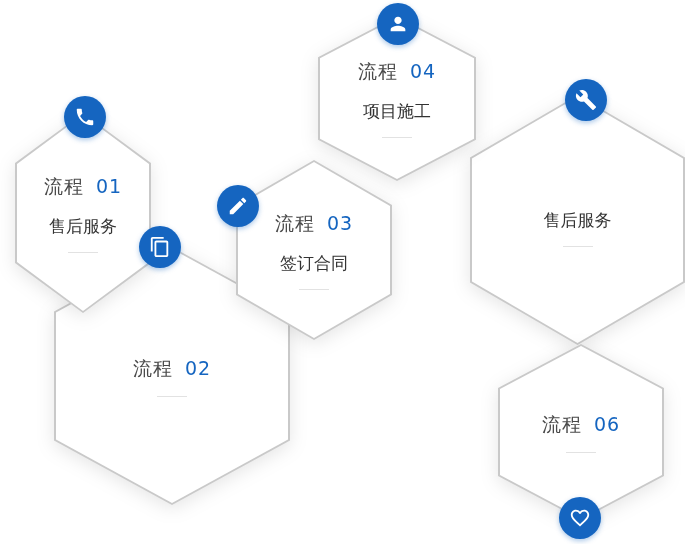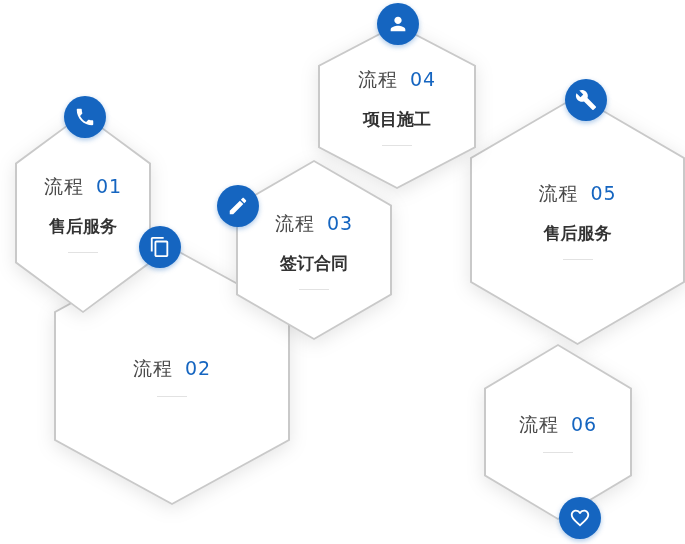--- a/index.html
+++ b/index.html
@@ -23,29 +23,29 @@
   }
   .hex .shape::after{
     content:"";position:absolute;inset:2px;background:#ffffff;clip-path:inherit;
   }
   .hex .content{
     position:absolute;inset:0;display:flex;flex-direction:column;
     align-items:center;justify-content:center;z-index:2;
   }
   .step-title{font-size:19px;color:#4a4a4a;letter-spacing:1px;white-space:nowrap;}
   .step-title .num{color:var(--accent);margin-left:5px;}
-  .step-label{font-size:17px;font-weight:bold;color:var(--text);margin-top:15px;white-space:nowrap;}
+  .step-label{font-size:17px;font-weight:normal;color:var(--text);margin-top:15px;white-space:nowrap;}
   .step-rule{width:30px;height:1px;background:#e2e2e2;margin-top:14px;}
   
   #hex1{left:15px;top:113px;width:136px;height:200px;z-index:2;}
   #hex2{left:54px;top:247px;width:236px;height:258px;z-index:1;}
   #hex3{left:236px;top:160px;width:156px;height:180px;z-index:3;}
-  #hex4{left:318px;top:24px;width:158px;height:165px;z-index:2;}
+  #hex4{left:318px;top:16px;width:158px;height:165px;z-index:2;}
   #hex5{left:470px;top:95px;width:215px;height:250px;z-index:1;}
-  #hex6{left:484px;top:344px;width:148px;height:176px;z-index:1;}
+  #hex6{left:498px;top:344px;width:166px;height:176px;z-index:1;}
   
   .badge{
     position:absolute;width:42px;height:42px;border-radius:50%;
     background:var(--accent);display:flex;align-items:center;justify-content:center;
     z-index:20;box-shadow:0 2px 5px rgba(21,101,192,.35);
   }
   .badge svg{width:22px;height:22px;fill:#ffffff;}
   #badge1{left:64px;top:96px;}
   #badge2{left:139px;top:226px;}
   #badge3{left:217px;top:185px;}
@@ -101,24 +101,20 @@
         <span class="num">04</span>
       </div>
       <div class="step-label">项目施工</div>
       <div class="step-rule"></div>
     </div>
   </div>
 
   <div class="hex" id="hex5">
     <div class="shape"></div>
     <div class="content">
-      <div class="step-title">
-        <span class="prefix">流程</span>
-        <span class="num">05</span>
-      </div>
       <div class="step-label">售后服务</div>
       <div class="step-rule"></div>
     </div>
   </div>
 
   <div class="hex" id="hex6">
     <div class="shape"></div>
     <div class="content">
       <div class="step-title">
         <span class="prefix">流程</span>

